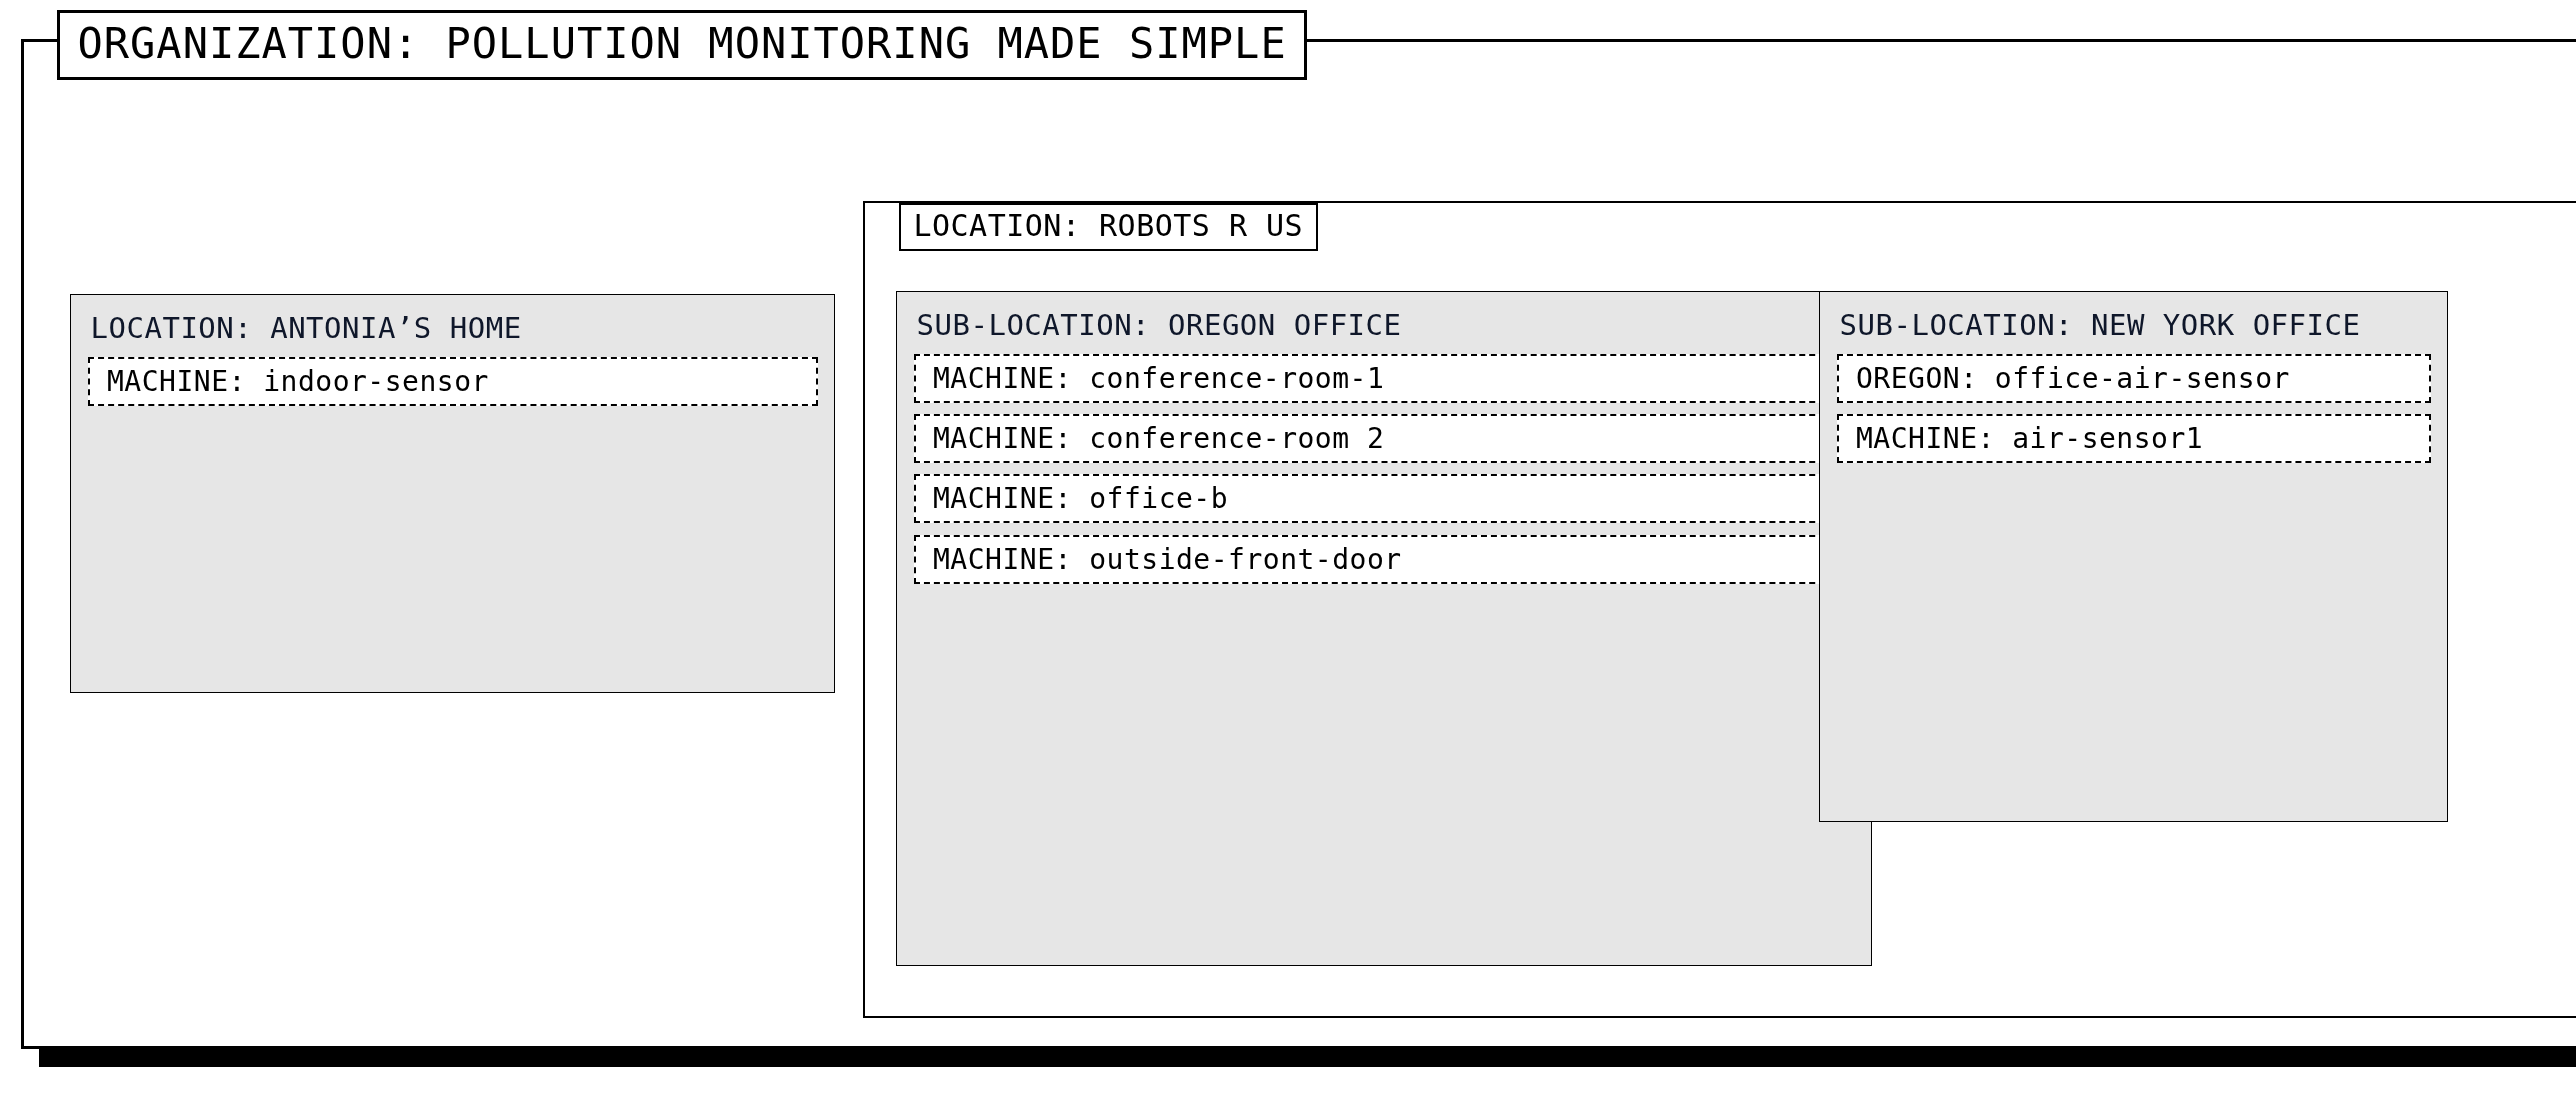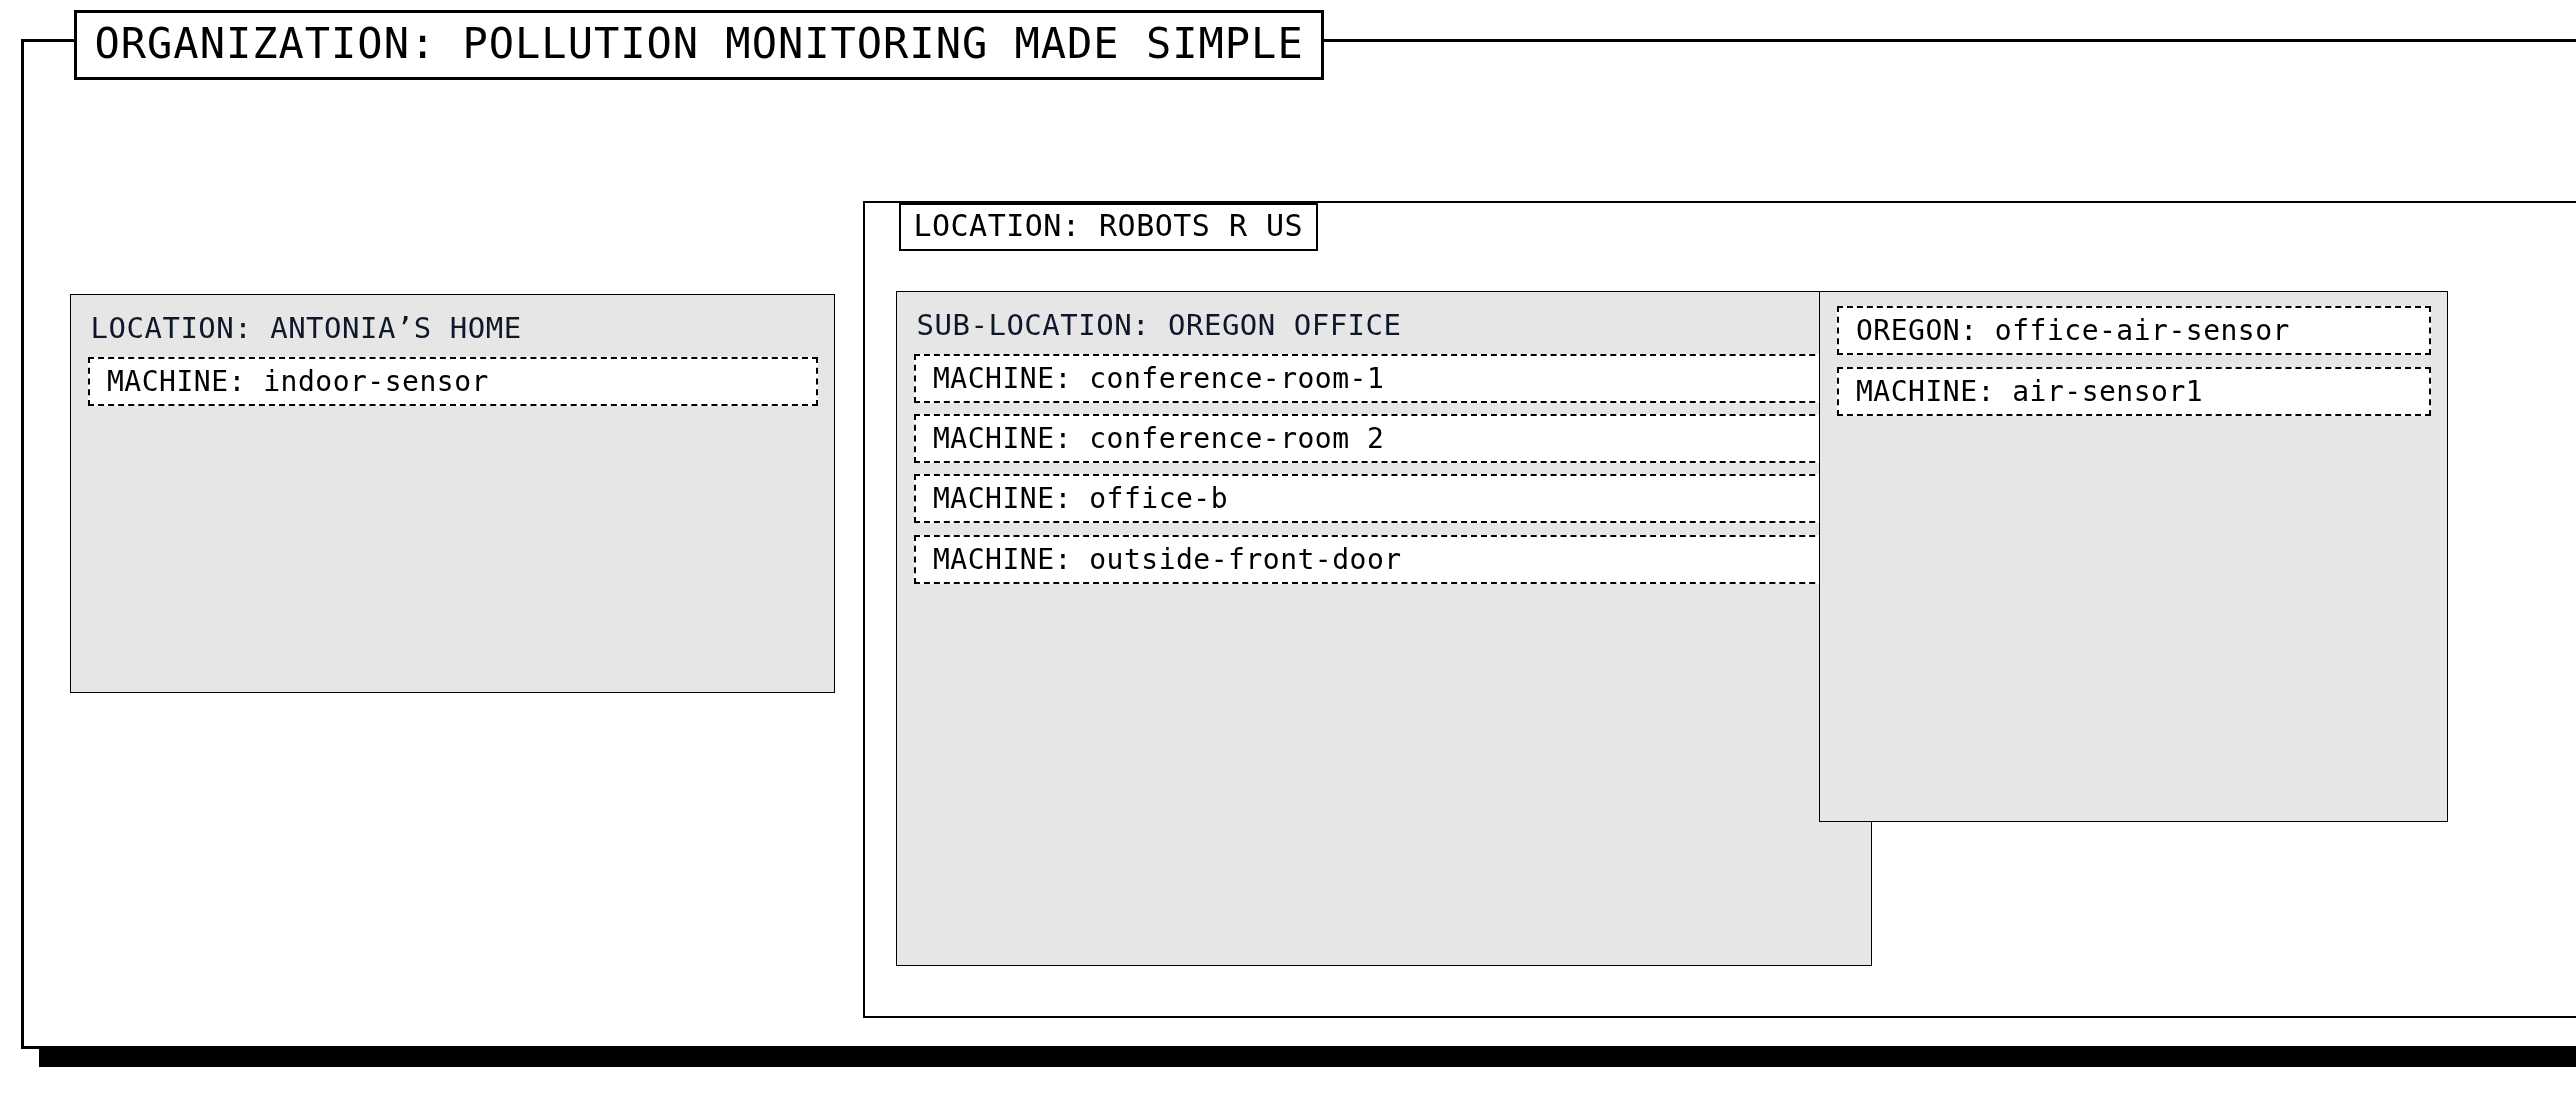--- a/index.html
+++ b/index.html
@@ -32,21 +32,21 @@
     left: 20.6px;
     top: 39px;
     width: 2777px;
     height: 1010px;
     background: #ffffff;
     border: 3.1px solid #000000;
     box-sizing: border-box;
   }
   .org-title {
     position: absolute;
-    left: 74px;
+    left: 57px;
     top: 10.3px;
     background: #ffffff;
     border: 3.1px solid #000000;
     box-sizing: border-box;
     padding: 9.3px 17.5px 12.4px 17.5px;
     font-size: 42px;
     letter-spacing: 1px;
     line-height: 1.0;
     white-space: nowrap;
     color: #000000;
@@ -139,20 +139,21 @@
     <div class="grey-title">SUB-LOCATION: OREGON OFFICE</div>
     <div class="machines">
       <div class="machine">MACHINE: conference-room-1</div>
       <div class="machine">MACHINE: conference-room 2</div>
       <div class="machine">MACHINE: office-b</div>
       <div class="machine">MACHINE: outside-front-door</div>
     </div>
   </div>
 
   <div class="grey-box" style="left:1819px; top:291px; width:629px; height:531px;">
+    <div class="grey-title">SUB-LOCATION: NEW YORK OFFICE</div>
     <div class="machines">
       <div class="machine">OREGON: office-air-sensor</div>
       <div class="machine">MACHINE: air-sensor1</div>
     </div>
   </div>
 
 </div>
 
 
 </body></html>

